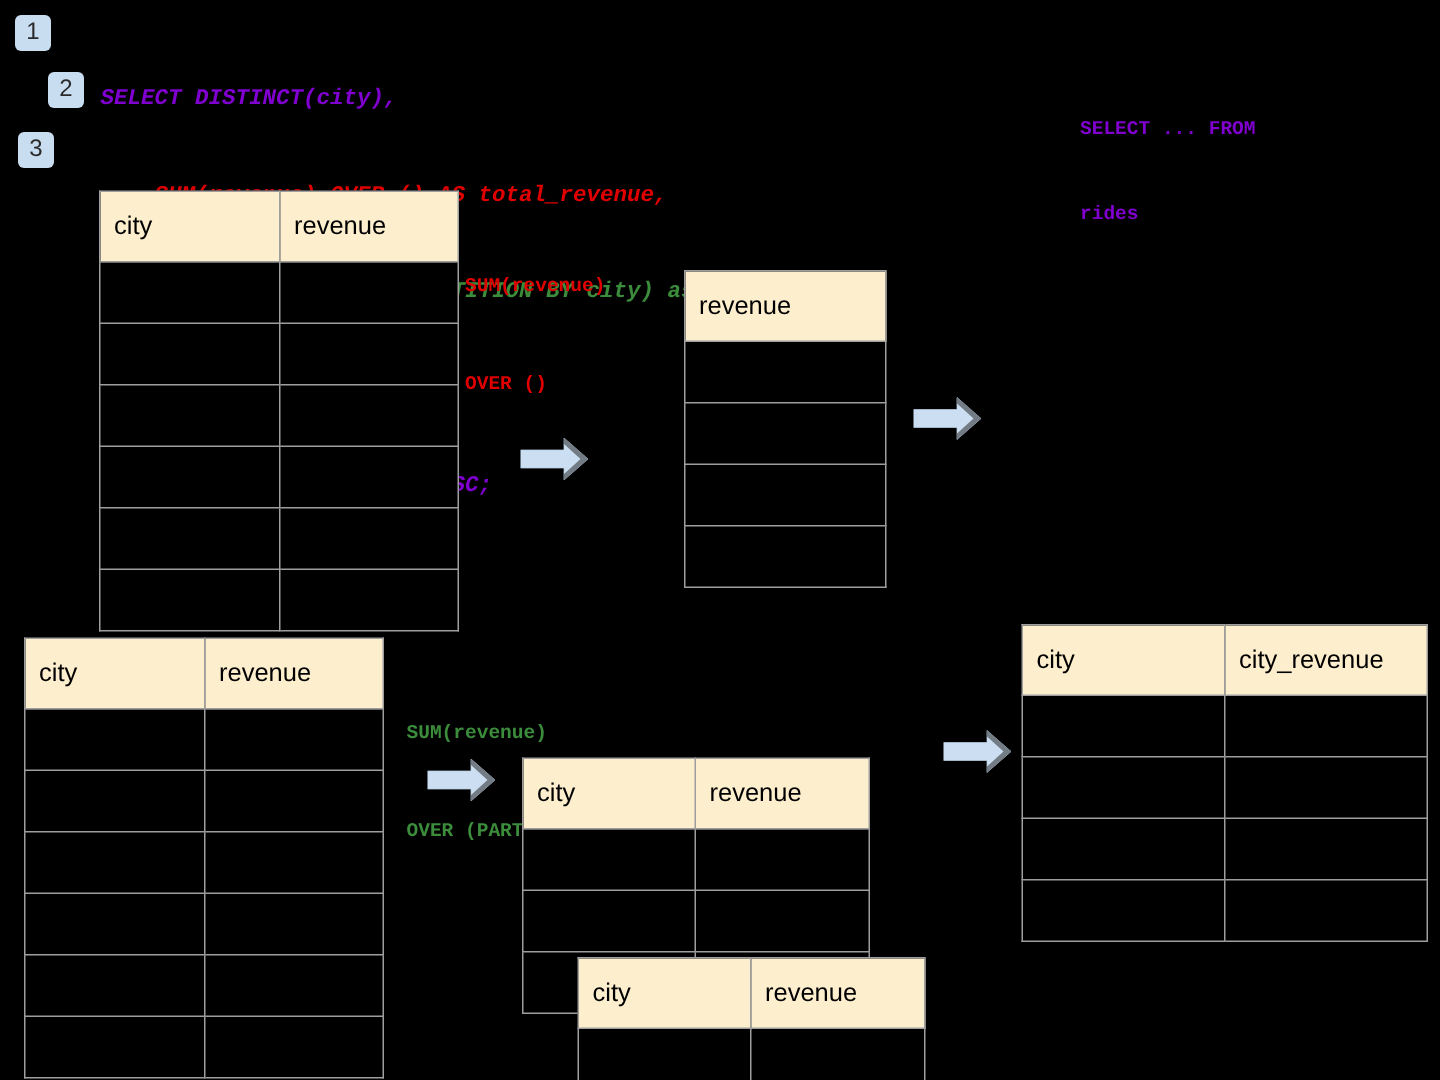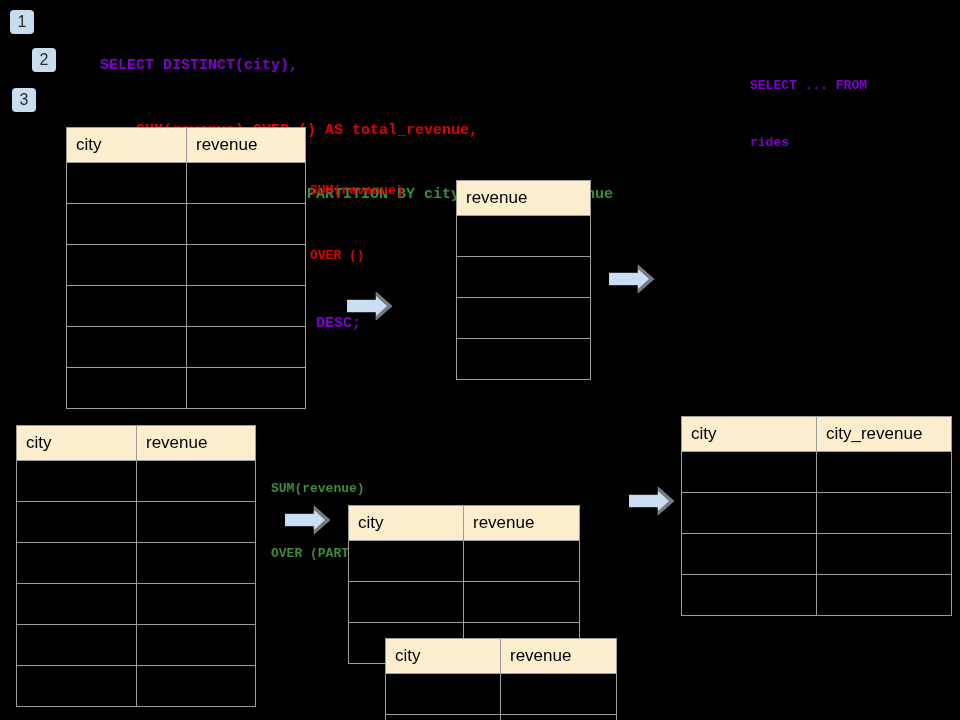--- a/index.html
+++ b/index.html
@@ -85,21 +85,21 @@
     margin: 0;
   }
   .tbl th {
     background: #fdeecd;
     color: #000000;
     font-family: "Liberation Sans", sans-serif;
     font-size: 17px;
     font-weight: normal;
     text-align: left;
     padding-left: 9px;
-    height: 35px;
+    height: 47px;
     box-sizing: border-box;
   }
   .tbl td {
     background: #000000;
     height: 41px;
     box-sizing: border-box;
   }
 
   
   .arrow {
@@ -110,29 +110,29 @@
 </style>
 </head>
 <body>
 
 <div id="stage">
 
   <div class="step-badge" style="left:10px; top:10px;">1</div>
   <div class="step-badge" style="left:32px; top:48px;">2</div>
   <div class="step-badge" style="left:12px; top:88px;">3</div>
 
-  <div class="sql-block" style="left:100px; top:12px;">
+  <div class="sql-block" style="left:67px; top:12px;font-style:italic;">
     <div class="sql-line c-purple">SELECT DISTINCT(city),</div>
     <div class="sql-line c-red">    SUM(revenue) OVER () AS total_revenue,</div>
     <div class="sql-line c-green">    SUM(revenue) OVER (PARTITION BY city) as city_revenue</div>
     <div class="sql-line c-purple">  FROM rides</div>
     <div class="sql-line c-purple">  ORDER by city_revenue DESC;</div>
   </div>
 
-  <div class="side-note" style="left:750px; top:38px;">
+  <div class="side-note" style="left:720px; top:38px;">
     <div>SELECT ... FROM</div>
     <div>rides</div>
   </div>
 
   <div class="annot red" style="left:310px; top:137px;">
     <div>SUM(revenue)</div>
     <div>OVER ()</div>
   </div>
 
   <div class="annot green" style="left:271px; top:435px;">

